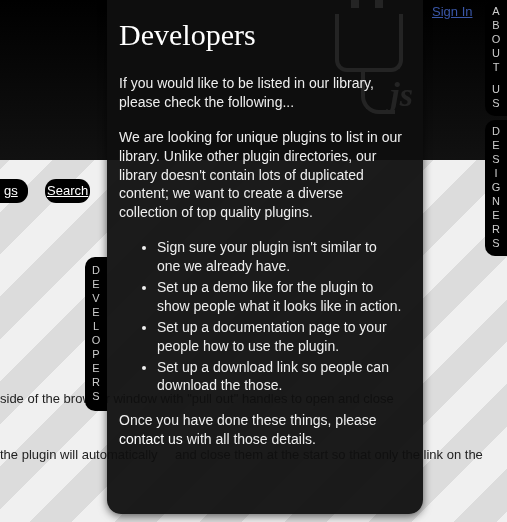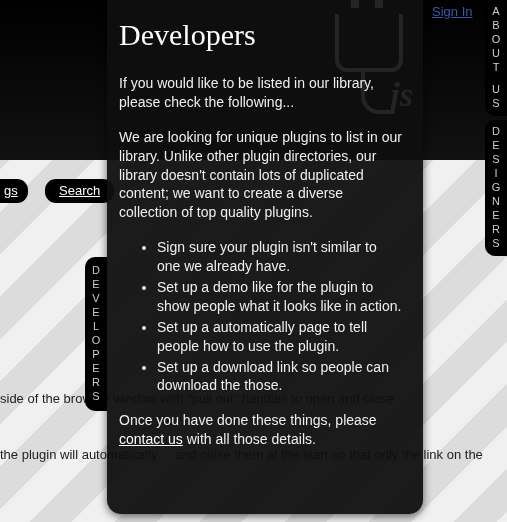--- a/index.html
+++ b/index.html
@@ -49,21 +49,21 @@
   }
 
   
   .search-btn {
     position: absolute;
     top: 179px;
     left: 45px;
     background: #000;
     color: #fff;
     font-size: 13px;
-    padding: 4px 14px 5px;
+    padding: 4px 2px 5px;
     border-radius: 11px;
     border: none;
     cursor: pointer;
     text-decoration: underline;
   }
   .gs-frag {
     position: absolute;
     top: 179px;
     left: -2px;
     background: #000;
@@ -180,21 +180,20 @@
     margin: 0 0 16px 0;
     padding-left: 38px;
   }
   .panel li {
     font-size: 14px;
     line-height: 1.35;
     margin-bottom: 2px;
   }
   .panel a {
     color: #fff;
-    text-decoration: underline;
     cursor: pointer;
   }
 </style>
 </head>
 <body>
 
 <div class="bg-stripes"></div>
 <div class="top-dark"></div>
 
 <a class="signin">Sign In</a>
@@ -255,21 +254,21 @@
   </div>
 
   <h1>Developers</h1>
 
   <p>If you would like to be listed in our library, please check the following...</p>
   <p>We are looking for unique plugins to list in our library. Unlike other plugin directories, our library doesn't contain lots of duplicated content; we want to create a diverse collection of top quality plugins.</p>
 
   <ul>
     <li>Sign sure your plugin isn't similar to one we already have.</li>
     <li>Set up a demo like for the plugin to show people what it looks like in action.</li>
-    <li>Set up a automatically page to tell people how to use the plugin.</li>
+    <li>Set up a documentation page to your people how to use the plugin.</li>
     <li>Set up a download link so people can download the those.</li>
   </ul>
 
   <p>
     <span>Once you have done these things, please </span><a>contact us</a><span> with all those details.</span>
   </p>
 
 </div>
 
 </body></html>

